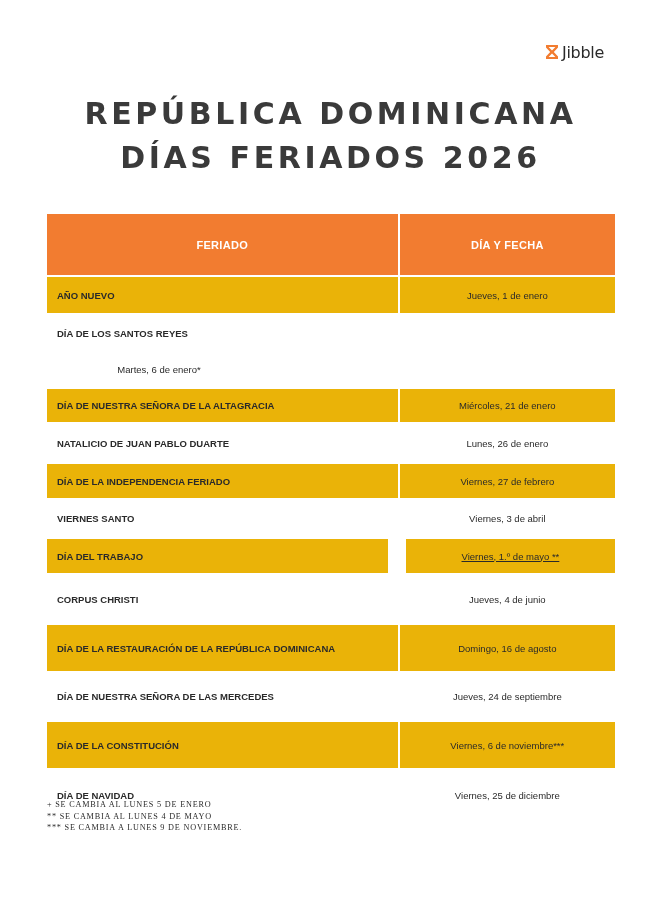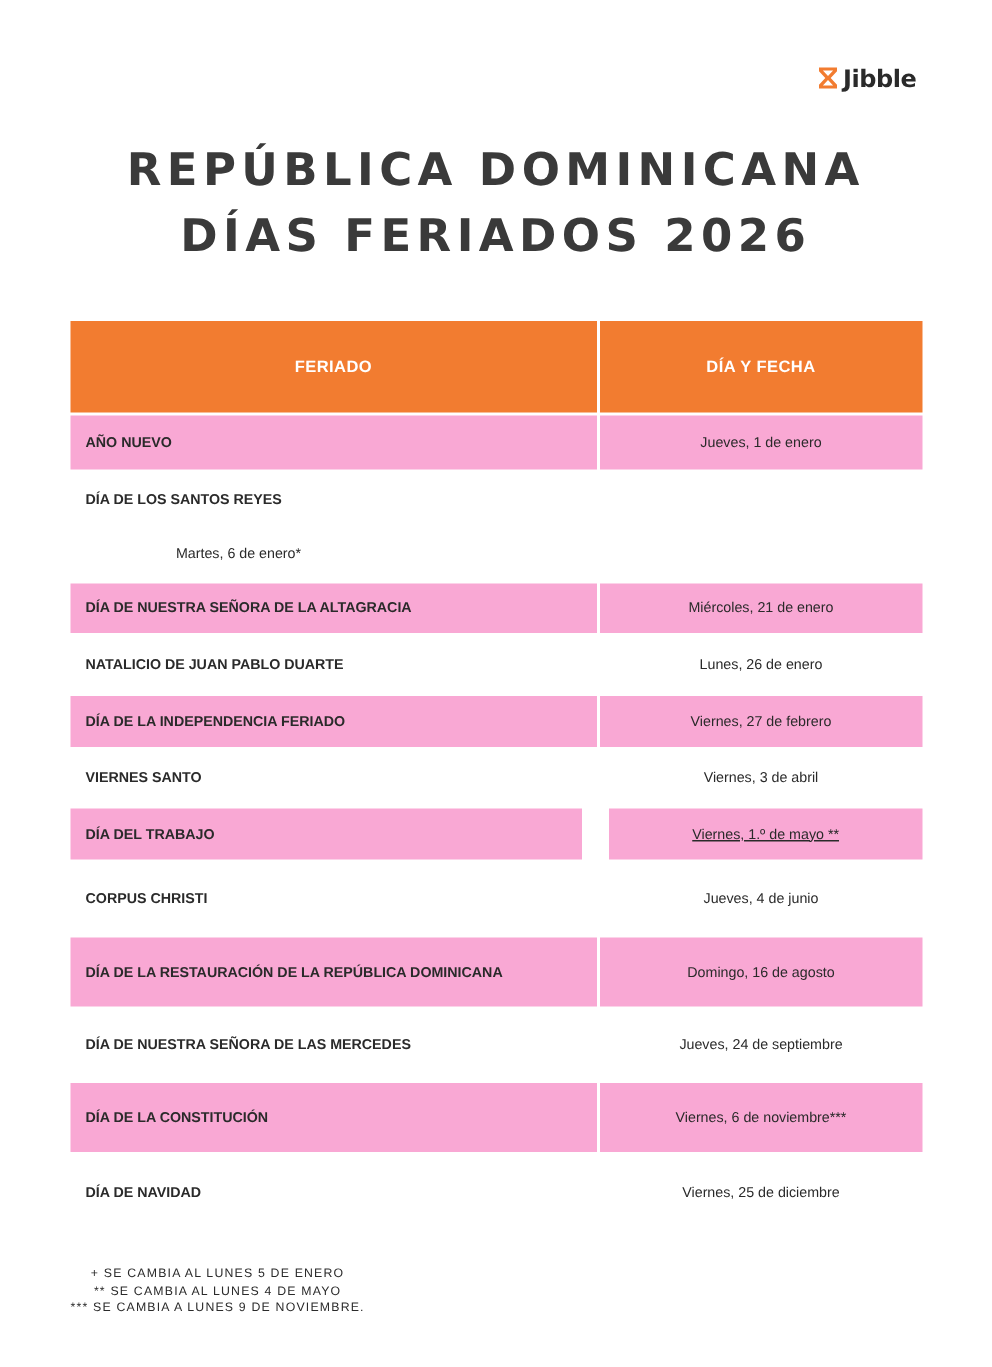--- a/index.html
+++ b/index.html
@@ -6,21 +6,21 @@
     body {
       width: 661px; height: 911px; position: relative; overflow: hidden;
       font-family: "Liberation Sans", sans-serif; color: #2b2b2b;
     }
     .logo {
       position: absolute; left: 545px; top: 42px; height: 20px;
       display: flex; align-items: center; gap: 3px;
     }
     .logo-icon { width: 14px; height: 16px; display: block; }
     .logo-text {
-      font-family: "DejaVu Sans", sans-serif; font-weight: bold; font-size: 16px;
+      font-family: "DejaVu Sans", sans-serif; font-weight: normal; font-size: 16px;
       color: #2a2a2a; letter-spacing: -0.3px;
     }
     .title {
       position: absolute; left: 0; top: 92px; width: 661px; text-align: center;
       font-family: "DejaVu Sans", sans-serif; font-weight: bold; font-size: 30px;
       line-height: 44px; letter-spacing: 3.6px; color: #3a3a3a;
     }
     .title div { white-space: nowrap; }
     .table { position: absolute; left: 47px; top: 214px; width: 568px; }
     .row { display: flex; width: 568px; border-radius: 13px; }
@@ -28,25 +28,25 @@
       display: flex; align-items: center; box-sizing: border-box;
       font-size: 9.5px; color: #2a2a2a;
     }
     .c1 { width: 358px; padding-left: 10px; font-weight: bold; }
     .c2 { width: 220px; margin-left: 2px; justify-content: center; text-align: center; }
     .head .cell {
       background: #f27c30; color: #fff; font-weight: bold; font-size: 11px;
       justify-content: center; height: 61px; letter-spacing: 0.3px;
     }
     .head { margin-bottom: 2px; }
-    .row.shaded .cell { background: #f9a8d4; }
+    .row.shaded .cell { background: #eab308; }
     .notes {
-      position: absolute; left: 47px; top: 843px;
-      font-family: Liberation Sans, sans-serif; font-size: 8.2px; line-height: 11.5px;
-      letter-spacing: 0.8px; color: #2a2a2a; text-align: center;
+      position: absolute; left: 47px; top: 799px;
+      font-family: Liberation Serif, serif; font-size: 8.2px; line-height: 11.5px;
+      letter-spacing: 0.8px; color: #2a2a2a;
     }
   </style>
 </head>
 <body>
 
 <div class="logo">
   <svg class="logo-icon" viewBox="0 0 14 16">
     <path d="M1 1 H13 V3.5 L8.8 8 L13 12.5 V15 H1 V12.5 L5.2 8 L1 3.5 Z M3.6 3 L7 6.6 L10.4 3 Z M3.6 13 H10.4 L7 9.4 Z" fill="#f27c30" fill-rule="evenodd"></path>
   </svg>
   <span class="logo-text">Jibble</span>

